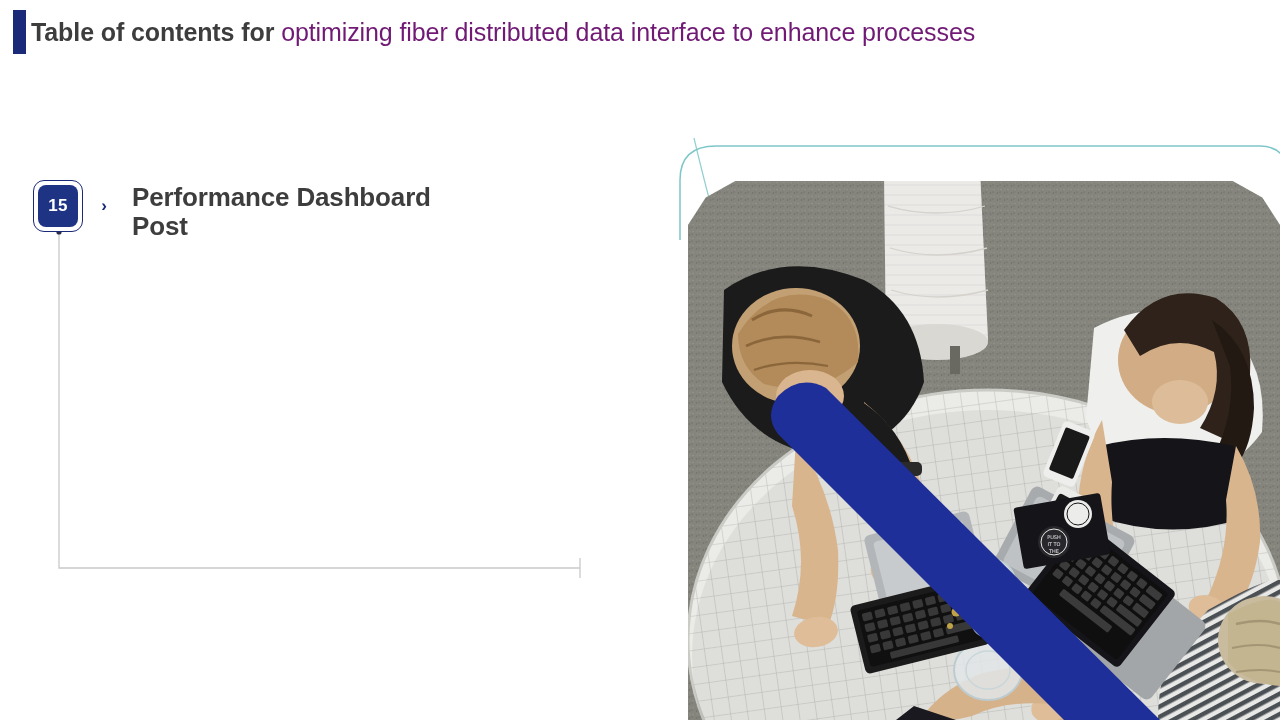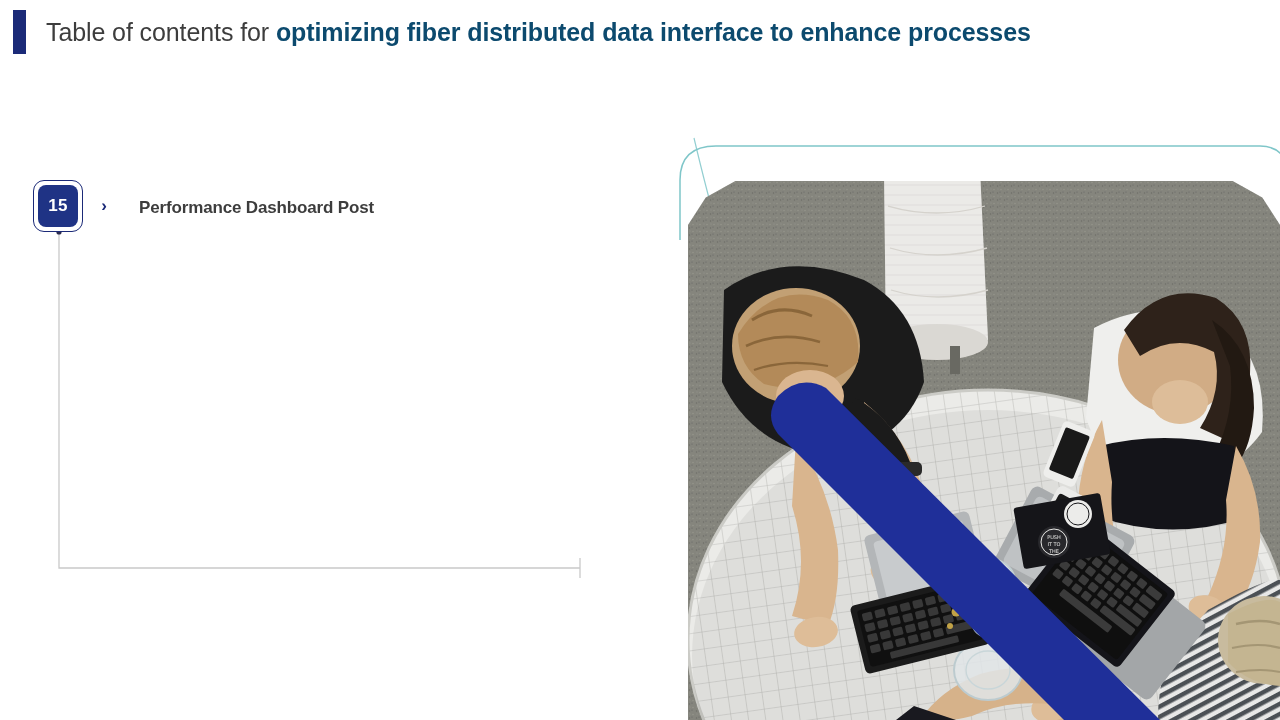--- a/index.html
+++ b/index.html
@@ -40,27 +40,26 @@
     left: 31px;
     top: 14px;
     width: 1200px;
     font-size: 25px;
     line-height: 36px;
     letter-spacing: -0.1px;
     color: #3b3b3b;
     white-space: nowrap;
   }
   #page-title .title-plain {
+    font-weight: 700;
+    color: #3d3d3d;
+  }
+  #page-title .title-strong {
     font-weight: 400;
-    color: #3d3d3d;
-    margin-left: 15px;
-  }
-  #page-title .title-strong {
-    font-weight: 700;
-    color: #0c4a6e;
+    color: #701a75;
   }
 
   
   #toc-area {
     position: absolute;
     left: 0;
     top: 0;
     width: 680px;
     height: 720px;
   }
@@ -73,21 +72,21 @@
     width: 680px;
     height: 620px;
     pointer-events: none;
   }
 
   #toc-entry {
     position: absolute;
     left: 33px;
     top: 180px;
     display: flex;
-    align-items: center;
+    align-items: flex-start;
   }
   #toc-number-badge {
     position: relative;
     width: 50px;
     height: 52px;
     border: 1.6px solid #1b2a78;
     border-radius: 11px;
     background: #ffffff;
     box-sizing: border-box;
     flex: 0 0 auto;
@@ -115,24 +114,24 @@
     width: 28px;
     text-align: center;
     color: #1b2a78;
     font-size: 17px;
     font-weight: 700;
     line-height: 52px;
     margin-left: 7px;
   }
   #toc-label {
     flex: 0 0 auto;
-    margin-left: 21px;
+    margin-left: 14px;
     padding-top: 3px;
     width: 350px;
-    font-size: 17px;
+    font-size: 26px;
     font-weight: 700;
     line-height: 29px;
     letter-spacing: -0.15px;
     color: #3d3d3d;
   }
 
   
   #photo-panel {
     position: absolute;
     left: 660px;

